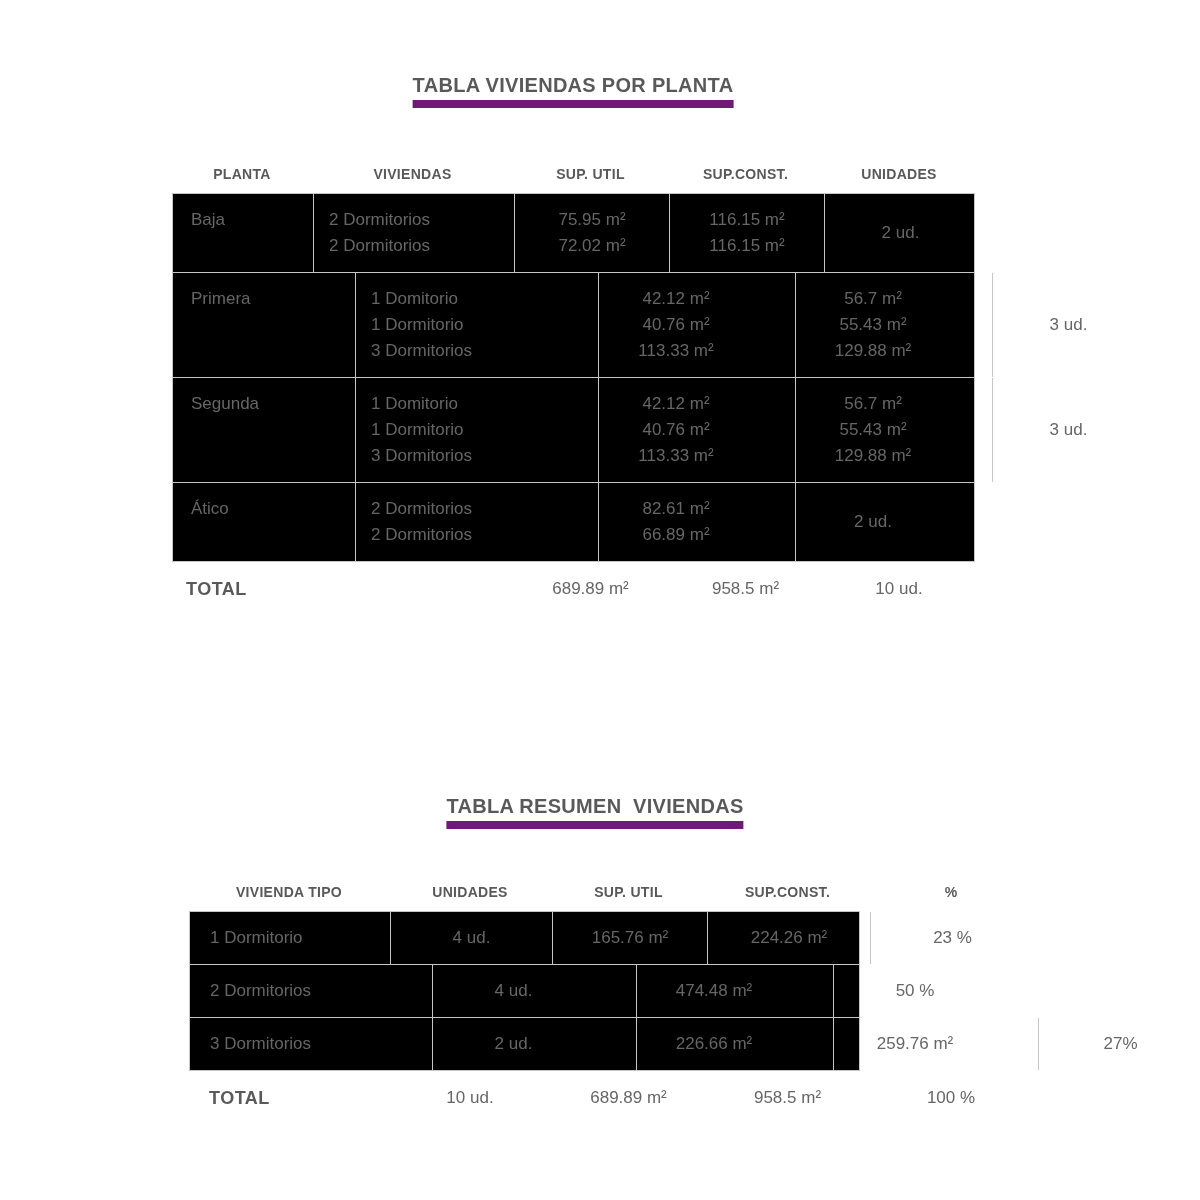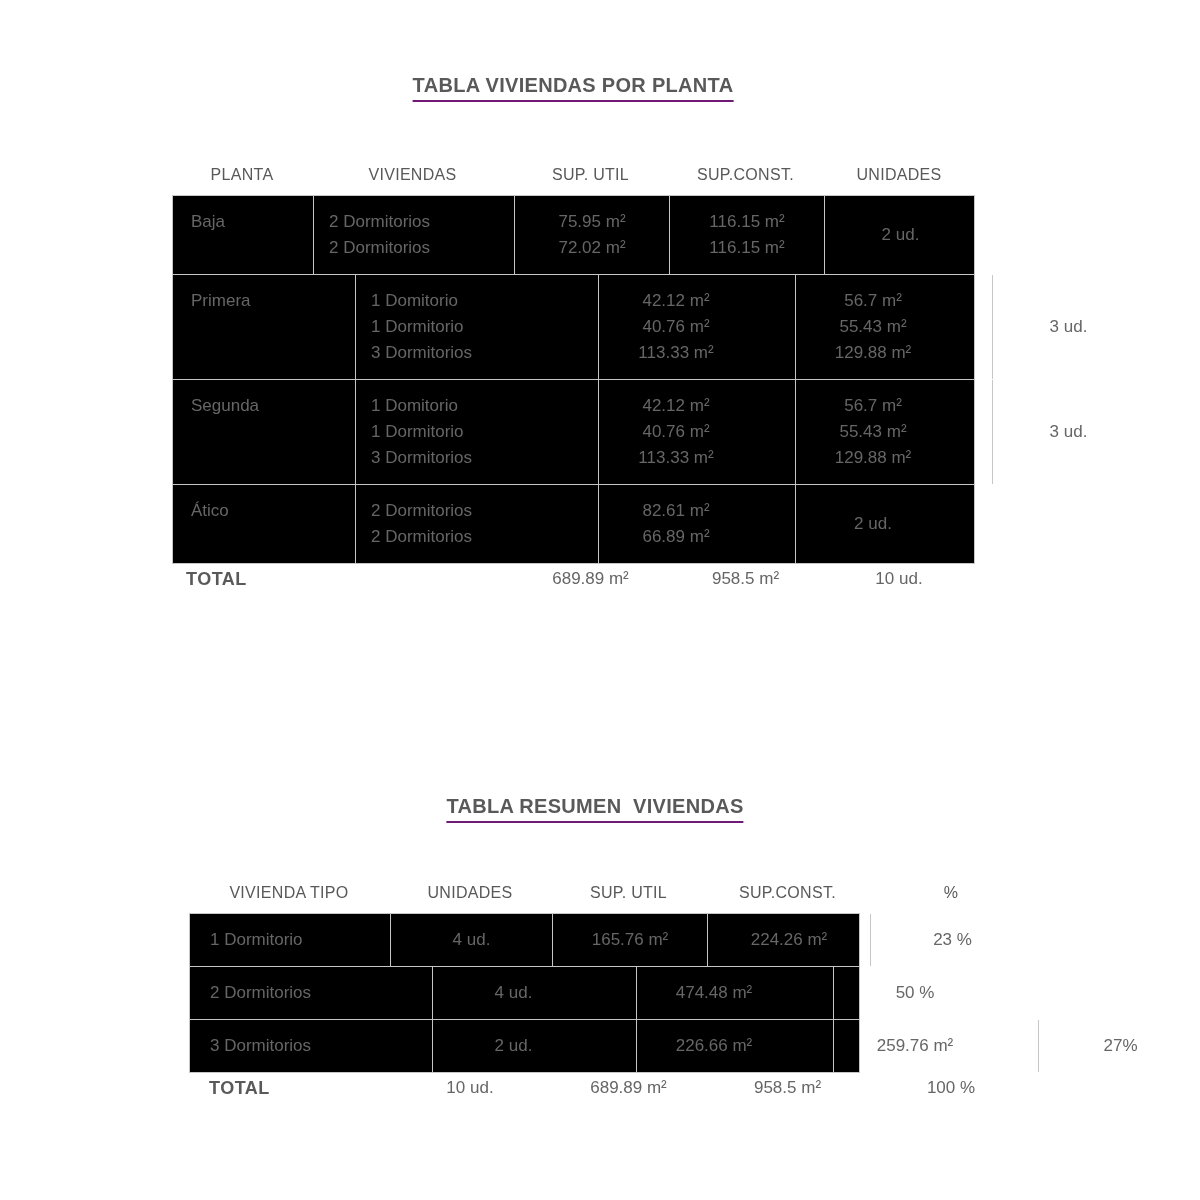--- a/index.html
+++ b/index.html
@@ -18,38 +18,38 @@
     overflow:hidden;
   }
   .doc-title{
     position:absolute;
     transform:translateX(-50%);
     font-size:20px;
     font-weight:bold;
     color:var(--txt-strong);
     letter-spacing:0.3px;
     white-space:pre;
-    border-bottom:2px solid #701a75;
+    border-bottom:8px solid #701a75;
     padding-bottom:3px;
   }
   .title-1{ left:573px; top:74px; }
   .title-2{ left:595px; top:795px; }
 
   .tbl{ position:absolute; }
   .tbl-1{ left:172px; top:166px; width:803px; }
   .tbl-2{ left:189px; top:884px; width:671px; }
 
   .grid{ display:grid; }
   .g1{ grid-template-columns:140px 201px 155px 155px 152px; }
   .g2{ grid-template-columns:200px 162px 155px 163px 164px; }
 
   .thead{ margin-bottom:11px; }
   .th{
-    font-size:16px;
-    font-weight:normal;
+    font-size:14px;
+    font-weight:bold;
     color:var(--txt-strong);
     text-align:center;
     letter-spacing:0.3px;
     white-space:pre;
   }
 
   .tbody{ border:1px solid var(--border); background:#000000; }
   .tr{ }
   .tr + .tr{ border-top:1px solid var(--border);gap:42px; }
   .tr > .td + .td{ border-left:1px solid var(--border); }
@@ -65,21 +65,21 @@
   }
   .td.cell-left{ text-align:left; }
   .tbl-1 .td.col-planta{ padding-left:18px; }
   .tbl-1 .td.col-viviendas{ padding-left:15px; }
   .tbl-2 .td.col-tipo{ padding-left:20px; }
   .td.vcenter{
     display:flex; align-items:center; justify-content:center;
     padding-top:0; padding-bottom:0;
   }
 
-  .trow-total{ }
+  .trow-total{ margin-top:12px; }
   .total-label{
     font-size:18px;
     font-weight:bold;
     color:var(--txt-strong);
     letter-spacing:0.5px;
     text-align:left;
   }
   .tbl-1 .total-label{ padding-left:14px; }
   .tbl-2 .total-label{ padding-left:20px; }
   .trow-total .td{ padding-top:2px; padding-bottom:2px; }

